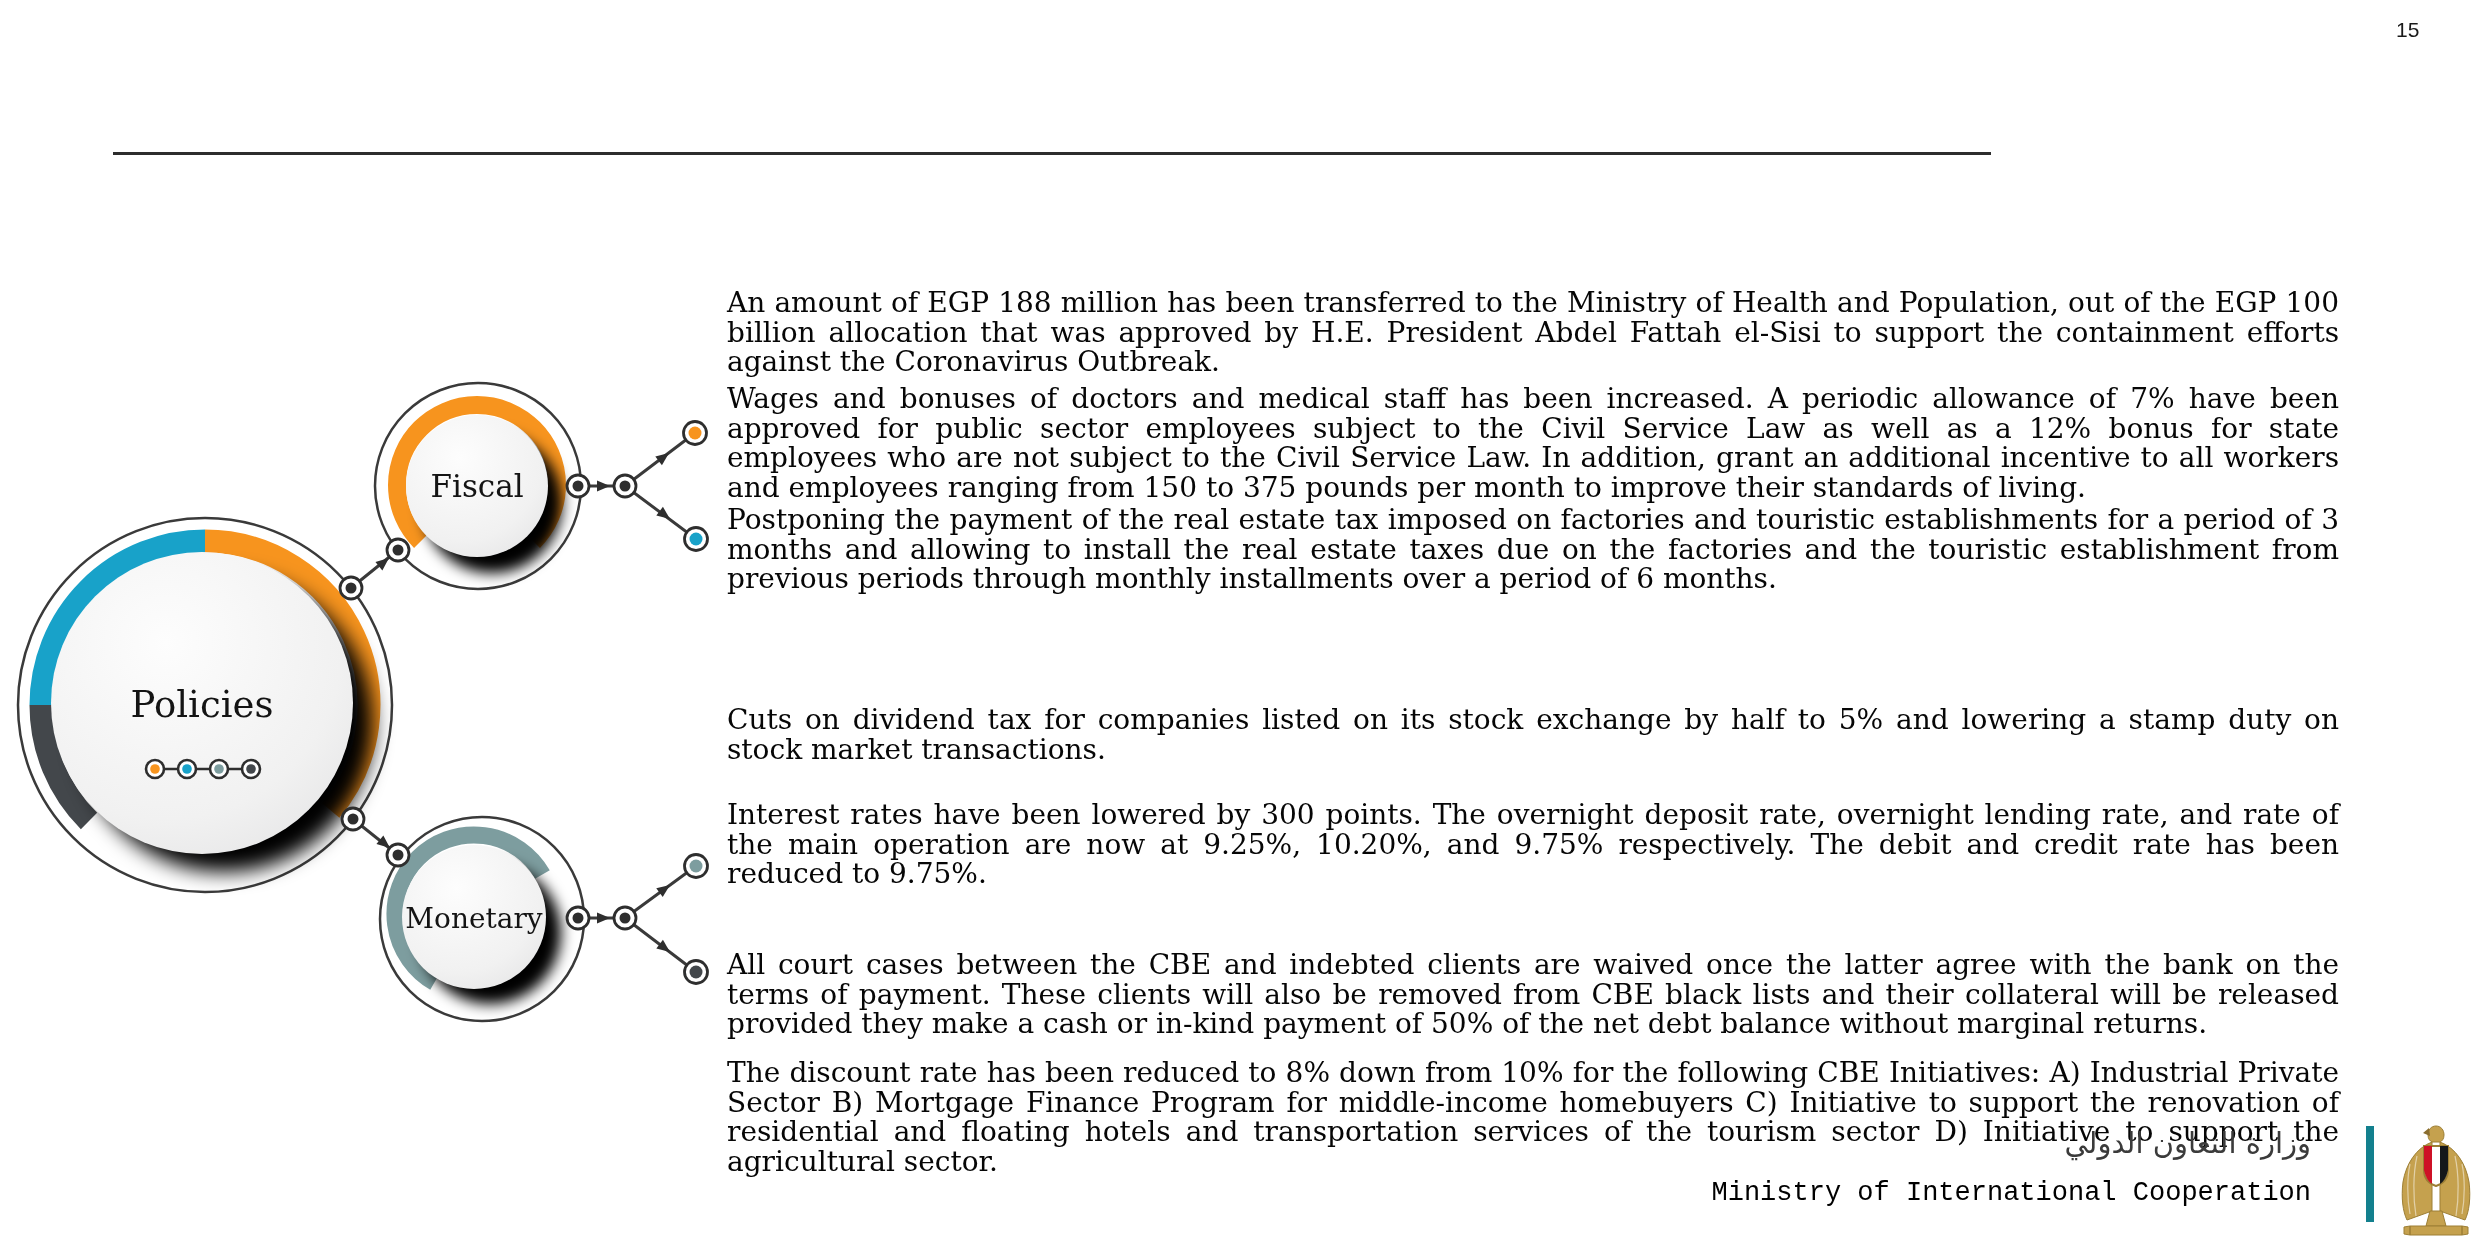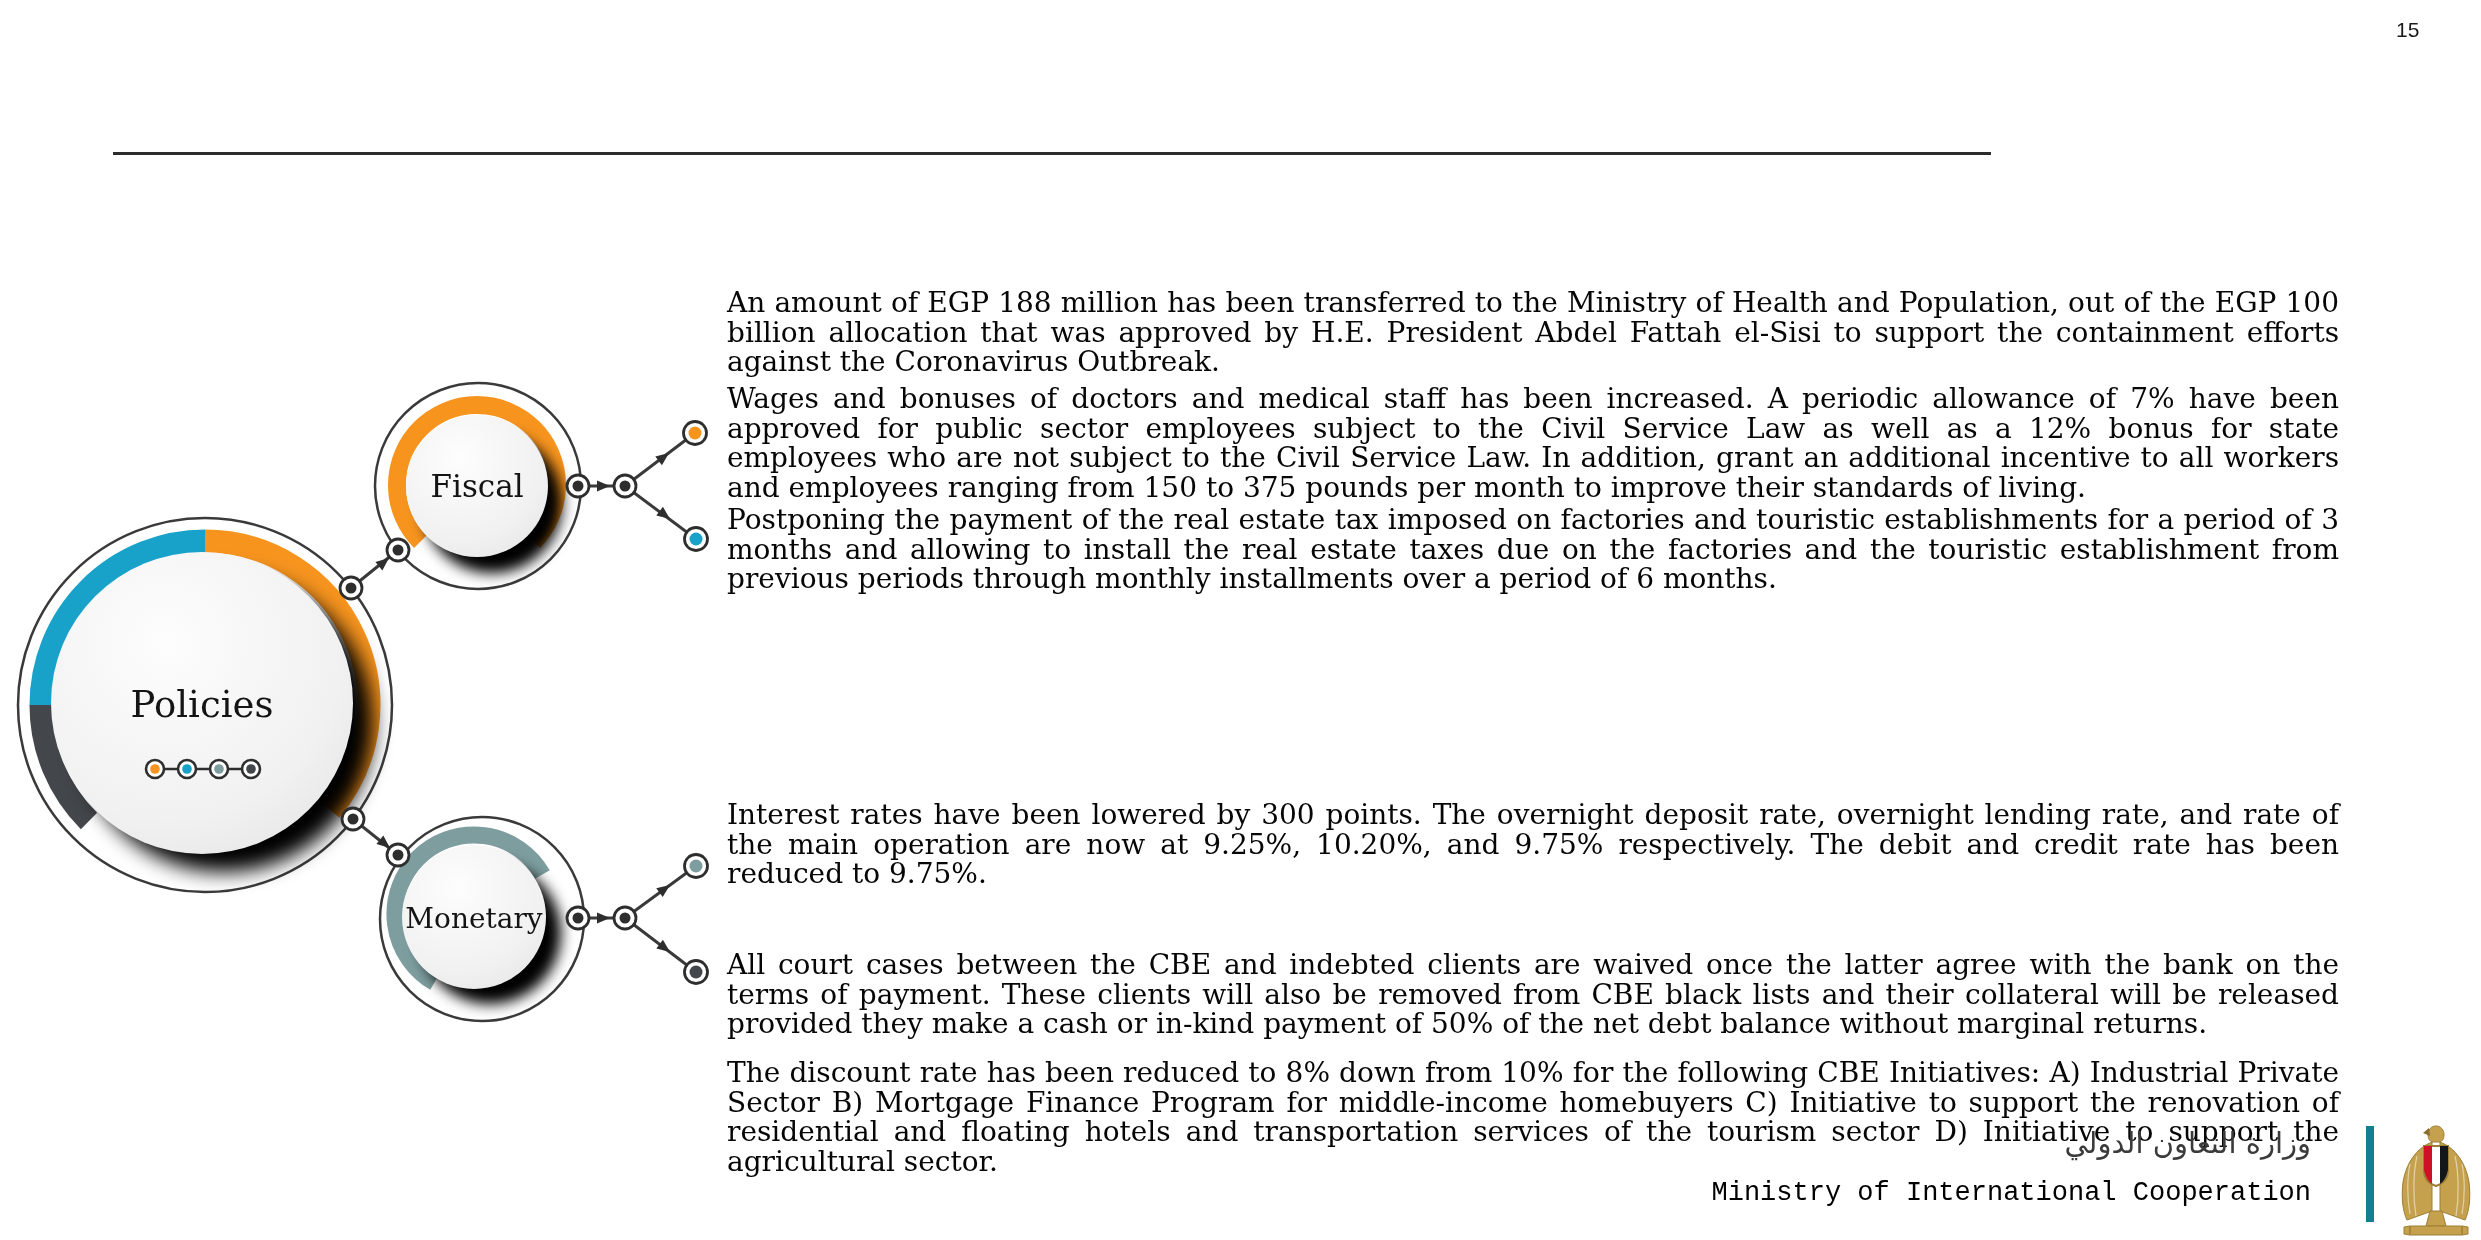--- a/index.html
+++ b/index.html
@@ -57,20 +57,21 @@
 
 <div class="slide">
 
   <div class="page-num">15</div>
 
   <div class="title-underline"></div>
 
   <p class="para" style="top:288px">An amount of EGP 188 million has been transferred to the Ministry of Health and Population, out of the EGP 100 billion allocation that was approved by H.E. President Abdel Fattah el-Sisi to support the containment efforts against the Coronavirus Outbreak.</p>
   <p class="para" style="top:384px">Wages and bonuses of doctors and medical staff has been increased. A periodic allowance of 7% have been approved for public sector employees subject to the Civil Service Law as well as a 12% bonus for state employees who are not subject to the Civil Service Law. In addition, grant an additional incentive to all workers and employees ranging from 150 to 375 pounds per month to improve their standards of living.</p>
   <p class="para" style="top:505px">Postponing the payment of the real estate tax imposed on factories and touristic establishments for a period of 3 months and allowing to install the real estate taxes due on the factories and the touristic establishment from previous periods through monthly installments over a period of 6 months.</p>
+  <p class="para" style="top:705px">Cuts on dividend tax for companies listed on its stock exchange by half to 5% and lowering a stamp duty on stock market transactions.</p>
   <p class="para" style="top:800px">Interest rates have been lowered by 300 points. The overnight deposit rate, overnight lending rate, and rate of the main operation are now at 9.25%, 10.20%, and 9.75% respectively. The debit and credit rate has been reduced to 9.75%.</p>
   <p class="para" style="top:950px">All court cases between the CBE and indebted clients are waived once the latter agree with the bank on the terms of payment. These clients will also be removed from CBE black lists and their collateral will be released provided they make a cash or in-kind payment of 50% of the net debt balance without marginal returns.</p>
   <p class="para" style="top:1058px">The discount rate has been reduced to 8% down from 10% for the following CBE Initiatives: A) Industrial Private Sector B) Mortgage Finance Program for middle-income homebuyers C) Initiative to support the renovation of residential and floating hotels and transportation services of the tourism sector D) Initiative to support the agricultural sector.</p>
 
   <svg class="diagram-svg" width="760" height="1240" viewBox="0 0 760 1240">
     <defs>
       <radialGradient id="innerG" cx="38%" cy="30%" r="90%">
         <stop offset="0" stop-color="#fdfdfd"></stop>
         <stop offset="0.65" stop-color="#f1f1f1"></stop>
         <stop offset="1" stop-color="#e2e2e3"></stop>

